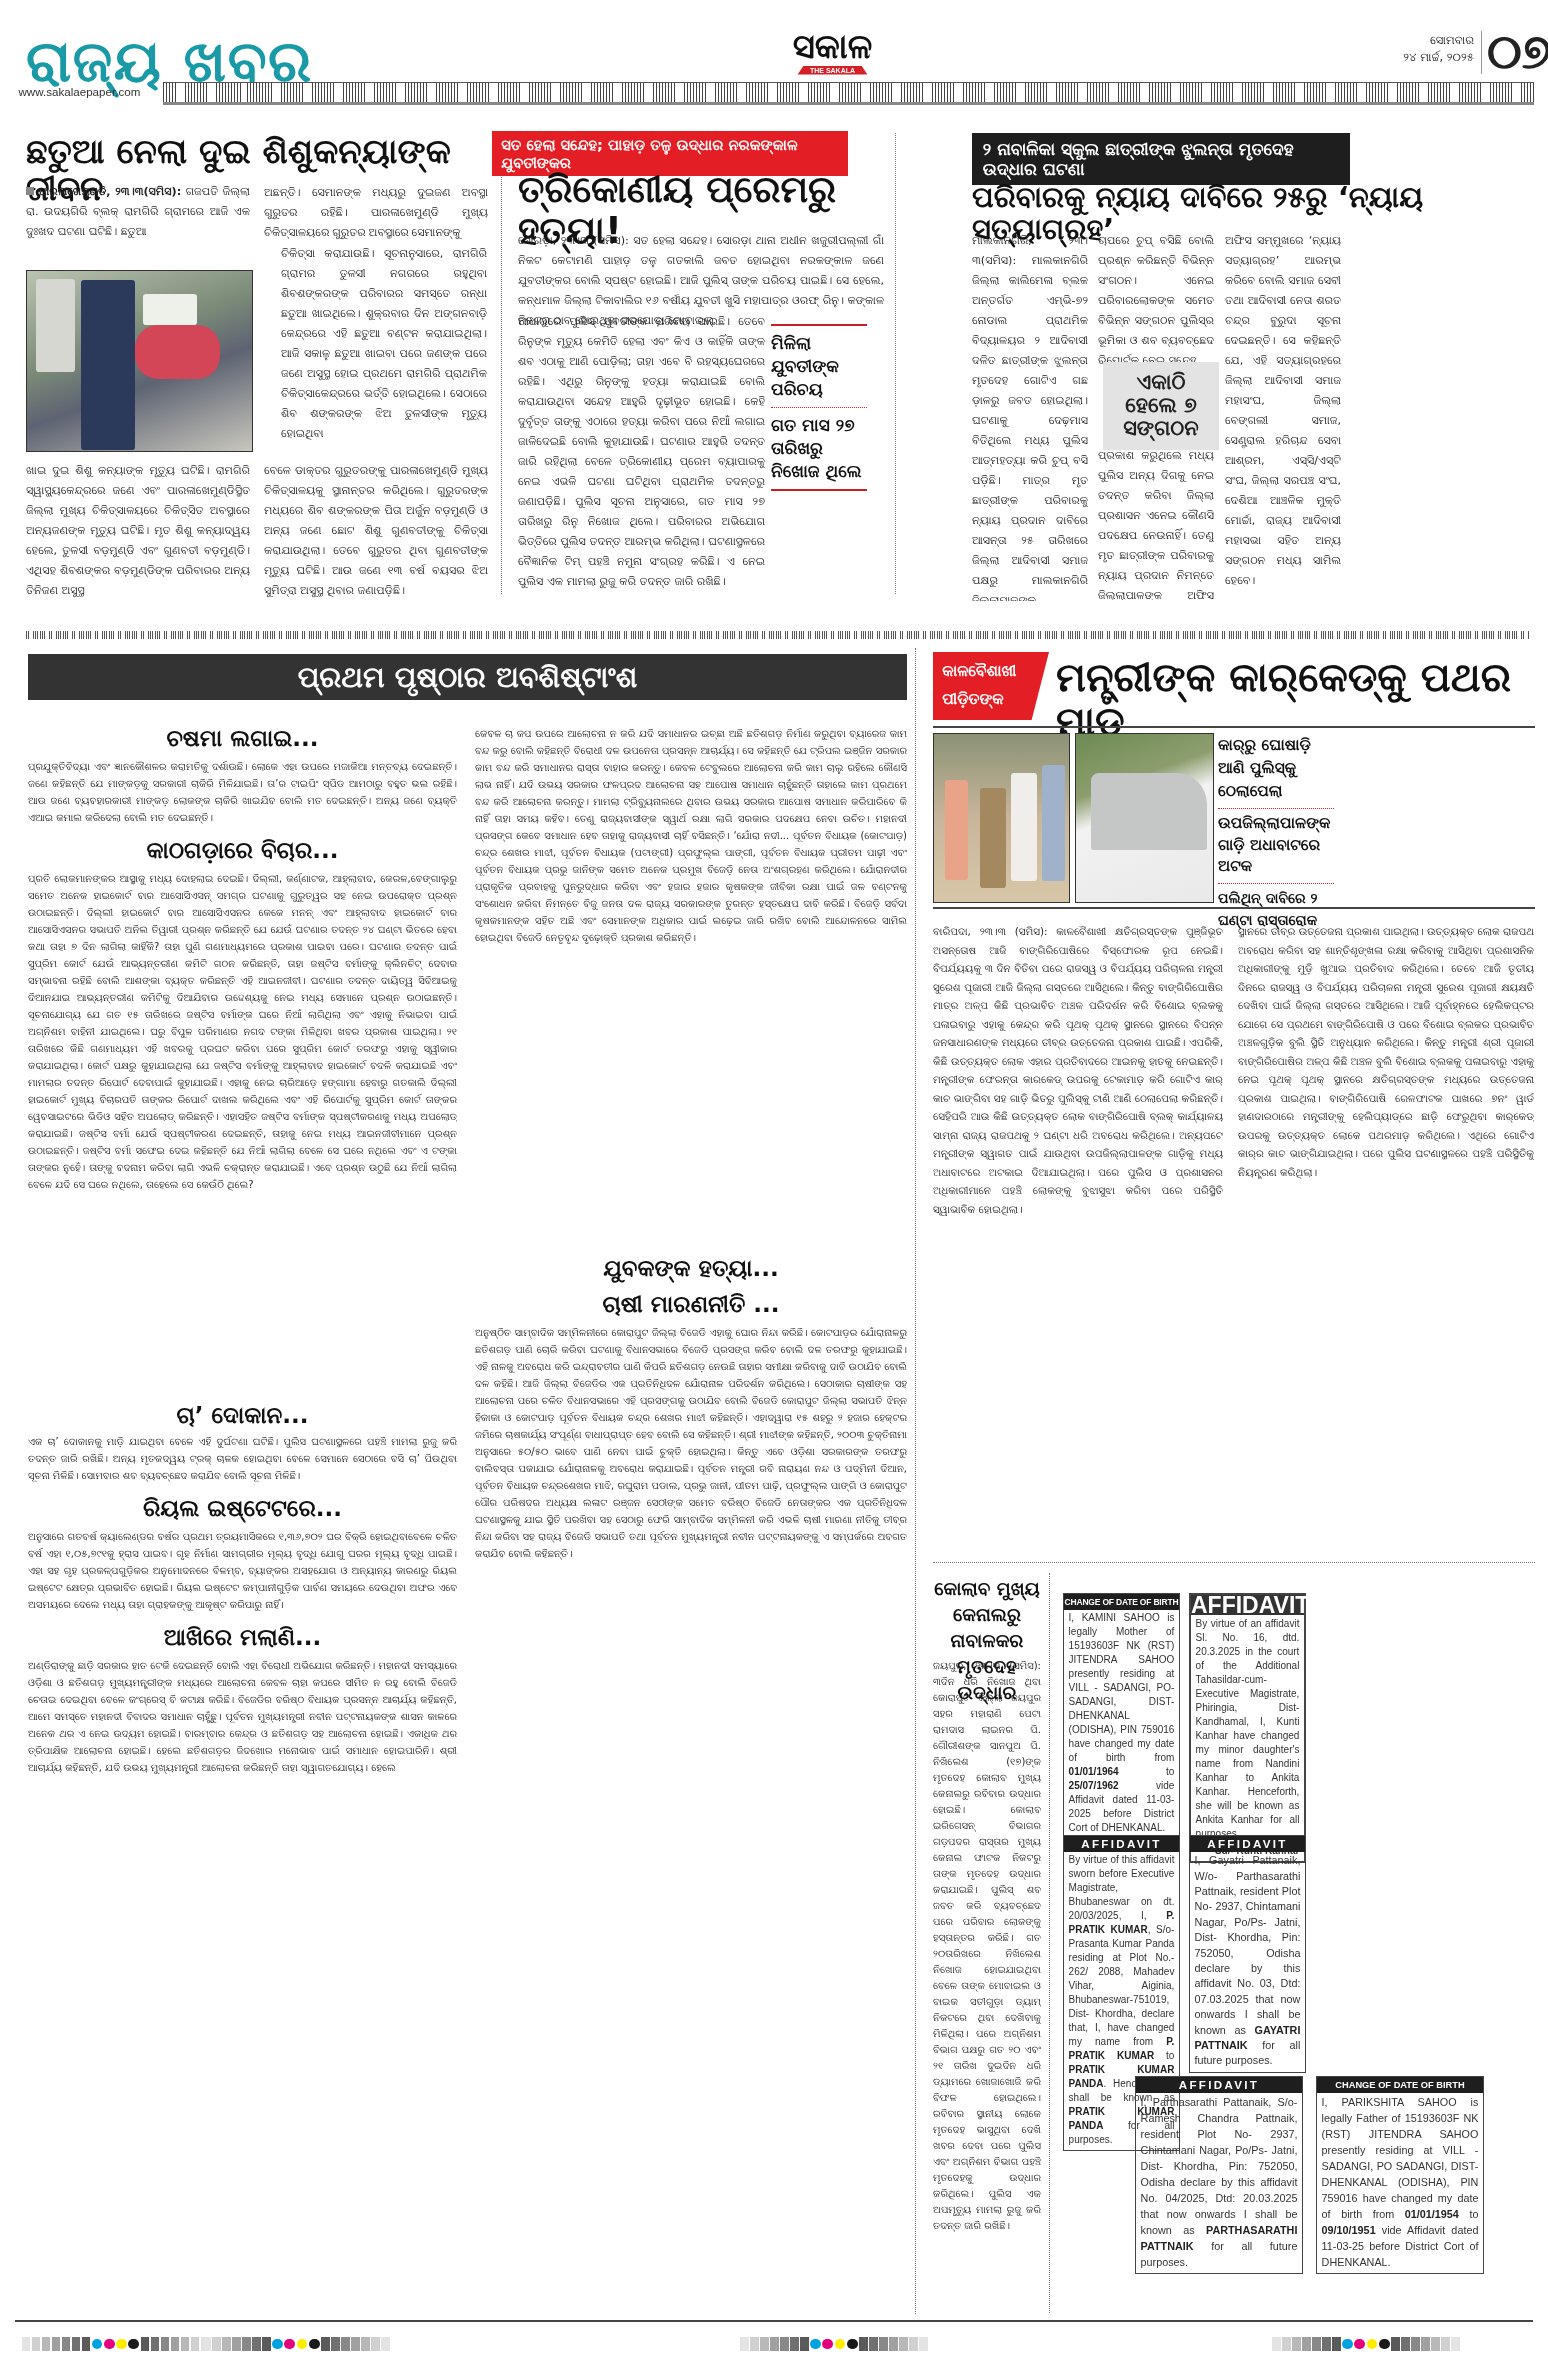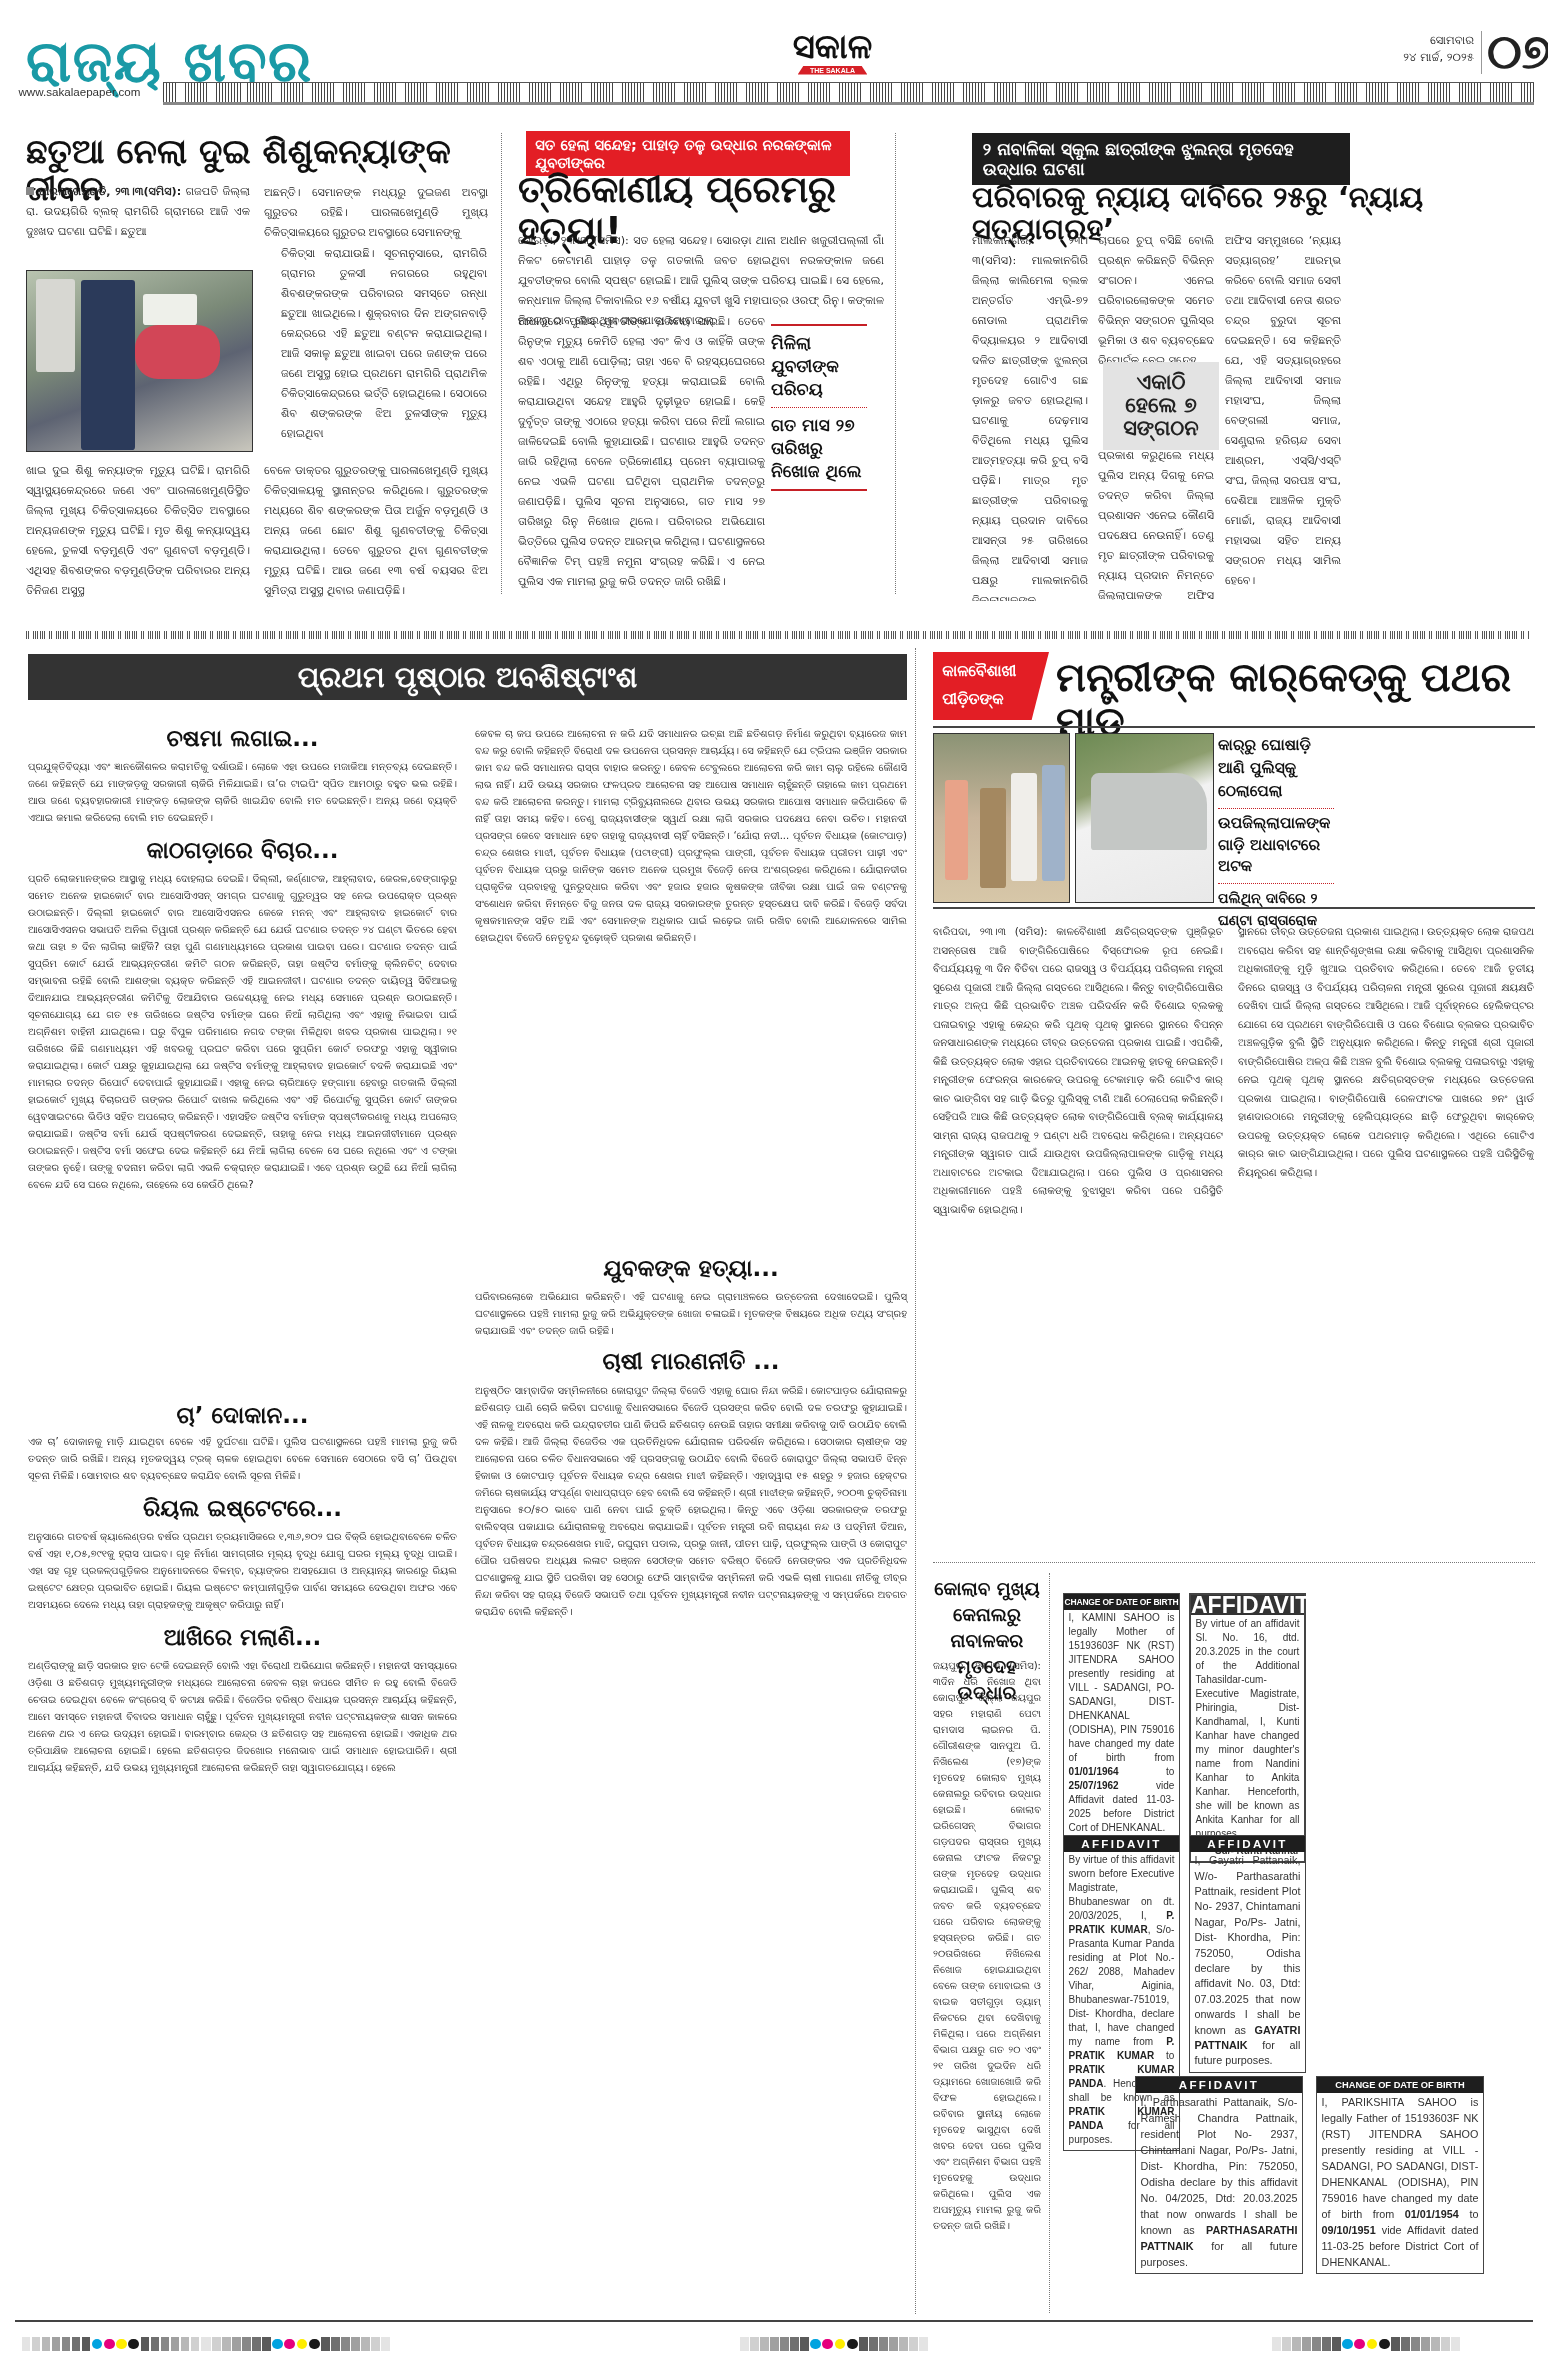--- a/index.html
+++ b/index.html
@@ -75,21 +75,21 @@
 </div>
 
 <div class="abs body-text" style="left:26px; top:461px; width:224px;">ଖାଇ ଦୁଇ ଶିଶୁ କନ୍ୟାଙ୍କ ମୃତ୍ୟୁ ଘଟିଛି। ରାମଗିରି ସ୍ୱାସ୍ଥ୍ୟକେନ୍ଦ୍ରରେ ଜଣେ ଏବଂ ପାରଳାଖେମୁଣ୍ଡିସ୍ଥିତ ଜିଲ୍ଲା ମୁଖ୍ୟ ଚିକିତ୍ସାଳୟରେ ଚିକିତ୍ସିତ ଅବସ୍ଥାରେ ଅନ୍ୟଜଣଙ୍କ ମୃତ୍ୟୁ ଘଟିଛି। ମୃତ ଶିଶୁ କନ୍ୟାଦ୍ୱୟ ହେଲେ, ତୁଳସୀ ବଡ଼ମୁଣ୍ଡି ଏବଂ ଗୁଣବତୀ ବଡ଼ମୁଣ୍ଡି। ଏଥିସହ ଶିବଶଙ୍କର ବଡ଼ମୁଣ୍ଡିଙ୍କ ପରିବାରର ଅନ୍ୟ ତିନିଜଣ ଅସୁସ୍ଥ</div>
 
 <div class="abs body-text" style="left:264px; top:182px; width:224px;font-family:Liberation Serif, serif;">ଅଛନ୍ତି। ସେମାନଙ୍କ ମଧ୍ୟରୁ ଦୁଇଜଣ ଅବସ୍ଥା ଗୁରୁତର ରହିଛି। ପାରଳାଖେମୁଣ୍ଡି ମୁଖ୍ୟ ଚିକିତ୍ସାଳୟରେ ଗୁରୁତର ଅବସ୍ଥାରେ ସେମାନଙ୍କୁ</div>
 <div class="abs body-text" style="left:281px; top:244px; width:206px;">ଚିକିତ୍ସା କରାଯାଉଛି। ସୂଚନାନୁସାରେ, ରାମଗିରି ଗ୍ରାମର ତୁଳସୀ ନଗରରେ ରହୁଥିବା ଶିବଶଙ୍କରଙ୍କ ପରିବାରର ସମସ୍ତେ ରନ୍ଧା ଛତୁଆ ଖାଇଥିଲେ। ଶୁକ୍ରବାର ଦିନ ଅଙ୍ଗନବାଡ଼ି କେନ୍ଦ୍ରରେ ଏହି ଛତୁଆ ବଣ୍ଟନ କରାଯାଇଥିଲା। ଆଜି ସକାଳୁ ଛତୁଆ ଖାଇବା ପରେ ଜଣଙ୍କ ପରେ ଜଣେ ଅସୁସ୍ଥ ହୋଇ ପ୍ରଥମେ ରାମଗିରି ପ୍ରାଥମିକ ଚିକିତ୍ସାକେନ୍ଦ୍ରରେ ଭର୍ତ୍ତି ହୋଇଥିଲେ। ସେଠାରେ ଶିବ ଶଙ୍କରଙ୍କ ଝିଅ ତୁଳସୀଙ୍କ ମୃତ୍ୟୁ ହୋଇଥିବା</div>
 <div class="abs body-text" style="left:264px; top:461px; width:224px;">ବେଳେ ଡାକ୍ତର ଗୁରୁତରଙ୍କୁ ପାରଳାଖେମୁଣ୍ଡି ମୁଖ୍ୟ ଚିକିତ୍ସାଳୟକୁ ସ୍ଥାନାନ୍ତର କରିଥିଲେ। ଗୁରୁତରଙ୍କ ମଧ୍ୟରେ ଶିବ ଶଙ୍କରଙ୍କ ପିତା ଅର୍ଜୁନ ବଡ଼ମୁଣ୍ଡି ଓ ଅନ୍ୟ ଜଣେ ଛୋଟ ଶିଶୁ ଗୁଣବତୀଙ୍କୁ ଚିକିତ୍ସା କରାଯାଉଥିଲା। ତେବେ ଗୁରୁତର ଥିବା ଗୁଣବତୀଙ୍କ ମୃତ୍ୟୁ ଘଟିଛି। ଆଉ ଜଣେ ୧୩ ବର୍ଷ ବୟସର ଝିଅ ସୁମିତ୍ରା ଅସୁସ୍ଥ ଥିବାର ଜଣାପଡ଼ିଛି।</div>
 
 <div class="abs vdots" style="left:501px; top:133px; height:461px;"></div>
 
-<div class="abs kicker-red" style="left:526px; top:131px; width:324px; font-size:14.7px;">ସତ ହେଲା ସନ୍ଦେହ; ପାହାଡ଼ ତଳୁ ଉଦ୍ଧାର ନରକଙ୍କାଳ ଯୁବତୀଙ୍କର</div>
+<div class="abs kicker-red" style="left:492px; top:131px; width:356px; font-size:14.7px;">ସତ ହେଲା ସନ୍ଦେହ; ପାହାଡ଼ ତଳୁ ଉଦ୍ଧାର ନରକଙ୍କାଳ ଯୁବତୀଙ୍କର</div>
 <div class="abs headline" style="left:518px; top:170px; width:362px; font-size:37px;">ତ୍ରିକୋଣୀୟ ପ୍ରେମରୁ ହତ୍ୟା!</div>
 <div class="abs body-text" style="left:518px; top:231px; width:366px;">ସୋରଡ଼ା, ୨୩।୩ (ସମିସ): ସତ ହେଲା ସନ୍ଦେହ। ସୋରଡ଼ା ଥାନା ଅଧୀନ ଖଜୁରୀପଲ୍ଲୀ ଗାଁ ନିକଟ କେଟାମଣି ପାହାଡ଼ ତଳୁ ଗତକାଲି ଜବତ ହୋଇଥିବା ନରକଙ୍କାଳ ଜଣେ ଯୁବତୀଙ୍କର ବୋଲି ସ୍ପଷ୍ଟ ହୋଇଛି। ଆଜି ପୁଲିସ୍ ତାଙ୍କ ପରିଚୟ ପାଇଛି। ସେ ହେଲେ, କନ୍ଧମାଳ ଜିଲ୍ଲା ଟିକାବାଲିର ୧୬ ବର୍ଷୀୟ ଯୁବତୀ ଖୁସି ମହାପାତ୍ର ଓରଫ୍ ରିନୁ। କଙ୍କାଳ ନିକଟରୁ ଠାବ ହୋଇଥିବା ଦରପୋଡ଼ା ମୋବାଇଲ୍</div>
 <div class="abs body-text" style="left:518px; top:312px; width:247px; height:278px; overflow:hidden;">ଆଧାରରେ ପୁଲିସ୍ ଯୁବତୀଙ୍କ ପରିଚୟ ପାଇଛି। ତେବେ ରିନୁଙ୍କ ମୃତ୍ୟୁ କେମିତି ହେଲା ଏବଂ କିଏ ଓ କାହିଁକି ତାଙ୍କ ଶବ ଏଠାକୁ ଆଣି ପୋଡ଼ିଲା; ତାହା ଏବେ ବି ରହସ୍ୟଘେରରେ ରହିଛି। ଏଥିରୁ ରିନୁଙ୍କୁ ହତ୍ୟା କରାଯାଇଛି ବୋଲି କରାଯାଉଥିବା ସନ୍ଦେହ ଆହୁରି ଦୃଢ଼ୀଭୂତ ହୋଇଛି। କେହି ଦୁର୍ବୃତ୍ତ ତାଙ୍କୁ ଏଠାରେ ହତ୍ୟା କରିବା ପରେ ନିଆଁ ଲଗାଇ ଜାଳିଦେଇଛି ବୋଲି କୁହାଯାଉଛି। ଘଟଣାର ଆହୁରି ତଦନ୍ତ ଜାରି ରହିଥିଲା ବେଳେ ତ୍ରିକୋଣୀୟ ପ୍ରେମ ବ୍ୟାପାରକୁ ନେଇ ଏଭଳି ଘଟଣା ଘଟିଥିବା ପ୍ରାଥମିକ ତଦନ୍ତରୁ ଜଣାପଡ଼ିଛି। ପୁଲିସ ସୂଚନା ଅନୁସାରେ, ଗତ ମାସ ୨୭ ତାରିଖରୁ ରିନୁ ନିଖୋଜ ଥିଲେ। ପରିବାରର ଅଭିଯୋଗ ଭିତ୍ତିରେ ପୁଲିସ ତଦନ୍ତ ଆରମ୍ଭ କରିଥିଲା। ଘଟଣାସ୍ଥଳରେ ବୈଜ୍ଞାନିକ ଟିମ୍ ପହଞ୍ଚି ନମୁନା ସଂଗ୍ରହ କରିଛି। ଏ ନେଇ ପୁଲିସ ଏକ ମାମଲା ରୁଜୁ କରି ତଦନ୍ତ ଜାରି ରଖିଛି।</div>
 <div class="abs" style="left:771px; top:324px; width:96px;">
   <div style="height:1.5px;background:#c62026;margin-bottom:6.2px;"></div>
   <div class="sidebox-text" style="font-size:17px;line-height:23px;">ମିଳିଲା ଯୁବତୀଙ୍କ ପରିଚୟ</div>
   <div style="border-top:1.5px dotted #c62026;margin:6.2px 0;"></div>
   <div class="sidebox-text" style="font-size:17px;line-height:23px;">ଗତ ମାସ ୨୭ ତାରିଖରୁ ନିଖୋଜ ଥିଲେ</div>
   <div style="height:1.5px;background:#c62026;margin-top:6.2px;"></div>
 </div>
@@ -118,21 +118,20 @@
   <div class="body-text" style="font-size:10px;line-height:17px;margin-top:4.6px;">ଏକ ଚା’ ଦୋକାନକୁ ମାଡ଼ି ଯାଇଥିବା ବେଳେ ଏହି ଦୁର୍ଘଟଣା ଘଟିଛି। ପୁଲିସ ଘଟଣାସ୍ଥଳରେ ପହଞ୍ଚି ମାମଲା ରୁଜୁ କରି ତଦନ୍ତ ଜାରି ରଖିଛି। ଅନ୍ୟ ମୃତକଦ୍ୱୟ ଟ୍ରକ୍ ଚାଳକ ହୋଇଥିବା ବେଳେ ସେମାନେ ସେଠାରେ ବସି ଚା’ ପିଉଥିବା ସୂଚନା ମିଳିଛି। ସୋମବାର ଶବ ବ୍ୟବଚ୍ଛେଦ କରାଯିବ ବୋଲି ସୂଚନା ମିଳିଛି।</div>
   <div class="sub-head" style="margin-top:10.8px;">ରିୟଲ ଇଷ୍ଟେଟରେ...</div>
   <div class="body-text" style="font-size:10px;line-height:17px;margin-top:6.2px;">ଅନୁସାରେ ଗତବର୍ଷ କ୍ୟାଲେଣ୍ଡର ବର୍ଷର ପ୍ରଥମ ତ୍ରୟମାସିକରେ ୧,୩୬,୭୦୨ ଘର ବିକ୍ରି ହୋଇଥିବାବେଳେ ଚଳିତ ବର୍ଷ ଏହା ୧,୦୫,୭୯୧କୁ ହ୍ରାସ ପାଇବ। ଗୃହ ନିର୍ମାଣ ସାମଗ୍ରୀର ମୂଲ୍ୟ ବୃଦ୍ଧି ଯୋଗୁ ଘରର ମୂଲ୍ୟ ବୃଦ୍ଧି ପାଇଛି। ଏହା ସହ ଗୃହ ପ୍ରକଳ୍ପଗୁଡ଼ିକର ଅନୁମୋଦନରେ ବିଳମ୍ବ, ବ୍ୟାଙ୍କର ଅସହଯୋଗ ଓ ଅନ୍ୟାନ୍ୟ କାରଣରୁ ରିୟଲ ଇଷ୍ଟେଟ କ୍ଷେତ୍ର ପ୍ରଭାବିତ ହୋଇଛି। ରିୟଲ ଇଷ୍ଟେଟ କମ୍ପାନୀଗୁଡ଼ିକ ପାର୍ବଣ ସମୟରେ ଦେଉଥିବା ଅଫର ଏବେ ଅସମୟରେ ଦେଲେ ମଧ୍ୟ ତାହା ଗ୍ରାହକଙ୍କୁ ଆକୃଷ୍ଟ କରିପାରୁ ନାହିଁ।</div>
   <div class="sub-head" style="margin-top:10.8px;">ଆଖିରେ ମଲାଣି...</div>
   <div class="body-text" style="font-size:10px;line-height:17px;margin-top:6.2px;">ଅଣ୍ଡିରାଙ୍କୁ ଛାଡ଼ି ସରକାର ହାତ ଟେକି ଦେଇଛନ୍ତି ବୋଲି ଏହା ବିରୋଧୀ ଅଭିଯୋଗ କରିଛନ୍ତି। ମହାନଦୀ ସମସ୍ୟାରେ ଓଡ଼ିଶା ଓ ଛତିଶଗଡ଼ ମୁଖ୍ୟମନ୍ତ୍ରୀଙ୍କ ମଧ୍ୟରେ ଆଲୋଚନା କେବଳ ଚାହା କପରେ ସୀମିତ ନ ରହୁ ବୋଲି ବିଜେଡି ଚେତାଇ ଦେଇଥିବା ବେଳେ କଂଗ୍ରେସ୍ ବି କଟାକ୍ଷ କରିଛି। ବିଜେଡିର ବରିଷ୍ଠ ବିଧାୟକ ପ୍ରସନ୍ନ ଆଚାର୍ଯ୍ୟ କହିଛନ୍ତି, ଆମେ ସମସ୍ତେ ମହାନଦୀ ବିବାଦର ସମାଧାନ ଚାହୁଁଛୁ। ପୂର୍ବତନ ମୁଖ୍ୟମନ୍ତ୍ରୀ ନବୀନ ପଟ୍ଟନାୟକଙ୍କ ଶାସନ କାଳରେ ଅନେକ ଥର ଏ ନେଇ ଉଦ୍ୟମ ହୋଇଛି। ବାରମ୍ବାର କେନ୍ଦ୍ର ଓ ଛତିଶଗଡ଼ ସହ ଆଲୋଚନା ହୋଇଛି। ଏକାଧିକ ଥର ତ୍ରିପାକ୍ଷିକ ଆଲୋଚନା ହୋଇଛି। ହେଲେ ଛତିଶଗଡ଼ର ଜିଦଖୋର ମନୋଭାବ ପାଇଁ ସମାଧାନ ହୋଇପାରିନି। ଶ୍ରୀ ଆଚାର୍ଯ୍ୟ କହିଛନ୍ତି, ଯଦି ଉଭୟ ମୁଖ୍ୟମନ୍ତ୍ରୀ ଆଲୋଚନା କରିଛନ୍ତି ତାହା ସ୍ୱାଗତଯୋଗ୍ୟ। ହେଲେ</div>
 </div>
 
 <div class="abs" style="left:475px; top:725px; width:432px;">
   <div class="body-text" style="font-size:10px;line-height:17px;height:509px;overflow:hidden;">କେବଳ ଚା କପ ଉପରେ ଆଲୋଚନା ନ କରି ଯଦି ସମାଧାନର ଇଚ୍ଛା ଅଛି ଛତିଶଗଡ଼ ନିର୍ମାଣ କରୁଥିବା ବ୍ୟାରେଜ କାମ ବନ୍ଦ କରୁ ବୋଲି କହିଛନ୍ତି ବିରୋଧୀ ଦଳ ଉପନେତା ପ୍ରସନ୍ନ ଆଚାର୍ଯ୍ୟ। ସେ କହିଛନ୍ତି ଯେ ଟ୍ରିପଲ ଇଞ୍ଜିନ ସରକାର କାମ ବନ୍ଦ କରି ସମାଧାନର ରାସ୍ତା ବାହାର କରନ୍ତୁ। କେବଳ ଟେବୁଲରେ ଆଲୋଚନା କରି କାମ ଚାଲୁ ରହିଲେ କୌଣସି ଲାଭ ନାହିଁ। ଯଦି ଉଭୟ ସରକାର ଫଳପ୍ରଦ ଆଲୋଚନା ସହ ଆପୋଷ ସମାଧାନ ଚାହୁଁଛନ୍ତି ତାହାଲେ କାମ ପ୍ରଥମେ ବନ୍ଦ କରି ଆଲୋଚନା କରନ୍ତୁ। ମାମଲା ଟ୍ରିବ୍ୟୁନାଲରେ ଥିବାର ଉଭୟ ସରକାର ଆପୋଷ ସମାଧାନ କରିପାରିବେ କି ନାହିଁ ତାହା ସମୟ କହିବ। ତେଣୁ ରାଜ୍ୟବାସୀଙ୍କ ସ୍ୱାର୍ଥ ରକ୍ଷା ଲାଗି ସରକାର ପଦକ୍ଷେପ ନେବା ଉଚିତ। ମହାନଦୀ ପ୍ରସଙ୍ଗ କେବେ ସମାଧାନ ହେବ ତାହାକୁ ରାଜ୍ୟବାସୀ ଚାହିଁ ବସିଛନ୍ତି। ‘ଯୋଁରା ନଦୀ... ପୂର୍ବତନ ବିଧାୟକ (କୋଟପାଡ଼) ଚନ୍ଦ୍ର ଶେଖର ମାଝୀ, ପୂର୍ବତନ ବିଧାୟକ (ପଟାଙ୍ଗୀ) ପ୍ରଫୁଲ୍ଲ ପାଙ୍ଗୀ, ପୂର୍ବତନ ବିଧାୟକ ପ୍ରୀତମ ପାଢ଼ୀ ଏବଂ ପୂର୍ବତନ ବିଧାୟକ ପ୍ରଭୁ ଜାନିଙ୍କ ସମେତ ଅନେକ ପ୍ରମୁଖ ବିଜେଡ଼ି ନେତା ଅଂଶଗ୍ରହଣ କରିଥିଲେ। ଯୋଁରାନଦୀର ପ୍ରାକୃତିକ ପ୍ରବାହକୁ ପୁନରୁଦ୍ଧାର କରିବା ଏବଂ ହଜାର ହଜାର କୃଷକଙ୍କ ଜୀବିକା ରକ୍ଷା ପାଇଁ ଜଳ ବଣ୍ଟନକୁ ସଂଶୋଧନ କରିବା ନିମନ୍ତେ ବିଜୁ ଜନତା ଦଳ ରାଜ୍ୟ ସରକାରଙ୍କ ତୁରନ୍ତ ହସ୍ତକ୍ଷେପ ଦାବି କରିଛି। ବିଜେଡ଼ି ସର୍ବଦା କୃଷକମାନଙ୍କ ସହିତ ଅଛି ଏବଂ ସେମାନଙ୍କ ଅଧିକାର ପାଇଁ ଲଢ଼େଇ ଜାରି ରଖିବ ବୋଲି ଆନ୍ଦୋଳନରେ ସାମିଲ ହୋଇଥିବା ବିଜେଡି ନେତୃବୃନ୍ଦ ଦୃଢ଼ୋକ୍ତି ପ୍ରକାଶ କରିଛନ୍ତି।</div>
   <div class="sub-head" style="margin-top:21px;">ଯୁବକଙ୍କ ହତ୍ୟା...</div>
-  <div class="body-text" style="font-size:10px;line-height:17px;margin-top:6.2px;">ପରିବାରଲୋକେ ଅଭିଯୋଗ କରିଛନ୍ତି। ଏହି ଘଟଣାକୁ ନେଇ ଗ୍ରାମାଞ୍ଚଳରେ ଉତ୍ତେଜନା ଦେଖାଦେଇଛି। ପୁଲିସ୍ ଘଟଣାସ୍ଥଳରେ ପହଞ୍ଚି ମାମଲା ରୁଜୁ କରି ଅଭିଯୁକ୍ତଙ୍କ ଖୋଜା ଚଳାଇଛି। ମୃତକଙ୍କ ବିଷୟରେ ଅଧିକ ତଥ୍ୟ ସଂଗ୍ରହ କରାଯାଉଛି ଏବଂ ତଦନ୍ତ ଜାରି ରହିଛି।</div>
   <div class="sub-head" style="margin-top:9.3px;">ଚାଷୀ ମାରଣନୀତି ...</div>
   <div class="body-text" style="font-size:10px;line-height:17px;margin-top:6.2px;">ଅନୁଷ୍ଠିତ ସାମ୍ବାଦିକ ସମ୍ମିଳନୀରେ କୋରାପୁଟ ଜିଲ୍ଲା ବିଜେଡି ଏହାକୁ ଘୋର ନିନ୍ଦା କରିଛି। କୋଟପାଡ଼ର ଯୋଁରାନାଳରୁ ଛତିଶଗଡ଼ ପାଣି ଚୋରି କରିବା ଘଟଣାକୁ ବିଧାନସଭାରେ ବିଜେଡି ପ୍ରସଙ୍ଗ କରିବ ବୋଲି ଦଳ ତରଫରୁ କୁହାଯାଇଛି। ଏହି ନାଳକୁ ଅବରୋଧ କରି ଇନ୍ଦ୍ରାବତୀର ପାଣି କିପରି ଛତିଶଗଡ଼ ନେଉଛି ତାହାର ସମୀକ୍ଷା କରିବାକୁ ଦାବି ଉଠାଯିବ ବୋଲି ଦଳ କହିଛି। ଆଜି ଜିଲ୍ଲା ବିଜେଡିର ଏକ ପ୍ରତିନିଧିଦଳ ଯୋଁରାନାଳ ପରିଦର୍ଶନ କରିଥିଲେ। ସେଠାକାର ଚାଷୀଙ୍କ ସହ ଆଲୋଚନା ପରେ ଚଳିତ ବିଧାନସଭାରେ ଏହି ପ୍ରସଙ୍ଗକୁ ଉଠାଯିବ ବୋଲି ବିଜେଡି କୋରାପୁଟ ଜିଲ୍ଲା ସଭାପତି ଝିନ୍ନ ହିକାକା ଓ କୋଟପାଡ଼ ପୂର୍ବତନ ବିଧାୟକ ଚନ୍ଦ୍ର ଶେଖର ମାଝୀ କହିଛନ୍ତି। ଏହାଦ୍ୱାରା ୧୫ ଶହରୁ ୨ ହଜାର ହେକ୍ଟର ଜମିରେ ଚାଷକାର୍ଯ୍ୟ ସଂପୂର୍ଣ୍ଣ ବାଧାପ୍ରାପ୍ତ ହେବ ବୋଲି ସେ କହିଛନ୍ତି। ଶ୍ରୀ ମାଝୀଙ୍କ କହିଛନ୍ତି, ୨୦୦୩ ଚୁକ୍ତିନାମା ଅନୁସାରେ ୫୦/୫୦ ଭାବେ ପାଣି ନେବା ପାଇଁ ଚୁକ୍ତି ହୋଇଥିଲା। କିନ୍ତୁ ଏବେ ଓଡ଼ିଶା ସରକାରଙ୍କ ତରଫରୁ ବାଲିବସ୍ତା ପକାଯାଇ ଯୋଁରାନାଳକୁ ଅବରୋଧ କରାଯାଇଛି। ପୂର୍ବତନ ମନ୍ତ୍ରୀ ରବି ନାରାୟଣ ନନ୍ଦ ଓ ପଦ୍ମିନୀ ଦିଆନ, ପୂର୍ବତନ ବିଧାୟକ ଚନ୍ଦ୍ରଶେଖର ମାଝି, ରଘୁରାମ ପଡାଲ, ପ୍ରଭୁ ଜାନୀ, ପୀତମ ପାଢ଼ି, ପ୍ରଫୁଲ୍ଲ ପାଙ୍ଗି ଓ କୋରାପୁଟ ପୌର ପରିଷଦର ଅଧ୍ୟକ୍ଷ ଲଳାଟ ରଞ୍ଜନ ସେଠୀଙ୍କ ସମେତ ବରିଷ୍ଠ ବିଜେଡି ନେତାଙ୍କର ଏକ ପ୍ରତିନିଧିଦଳ ଘଟଣାସ୍ଥଳକୁ ଯାଇ ସ୍ଥିତି ପରଖିବା ସହ ସେଠାରୁ ଫେରି ସାମ୍ବାଦିକ ସମ୍ମିଳନୀ କରି ଏଭଳି ଚାଷୀ ମାରଣା ନୀତିକୁ ତୀବ୍ର ନିନ୍ଦା କରିବା ସହ ରାଜ୍ୟ ବିଜେଡି ସଭାପତି ତଥା ପୂର୍ବତନ ମୁଖ୍ୟମନ୍ତ୍ରୀ ନବୀନ ପଟ୍ଟନାୟକଙ୍କୁ ଏ ସମ୍ପର୍କରେ ଅବଗତ କରାଯିବ ବୋଲି କହିଛନ୍ତି।</div>
 </div>
 
 <div class="abs vdots" style="left:915px; top:648px; height:1666px;"></div>
 
 <div class="abs kicker-red" style="left:933px; top:652px; width:116px; height:68px; font-size:15.4px; line-height:28px; clip-path:polygon(0 0,100% 0,85% 100%,0 100%);">କାଳବୈଶାଖୀ ପୀଡ଼ିତଙ୍କ ରୋଷ</div>
 <div class="abs headline" style="left:1056px; top:655px; width:478px; font-size:40px;">ମନ୍ତ୍ରୀଙ୍କ କାର୍‌କେଡ୍‌କୁ ପଥର ମାଡ଼</div>
 
 <div class="abs hrule" style="left:933px; top:726px; width:602px; height:1.5px;"></div>

